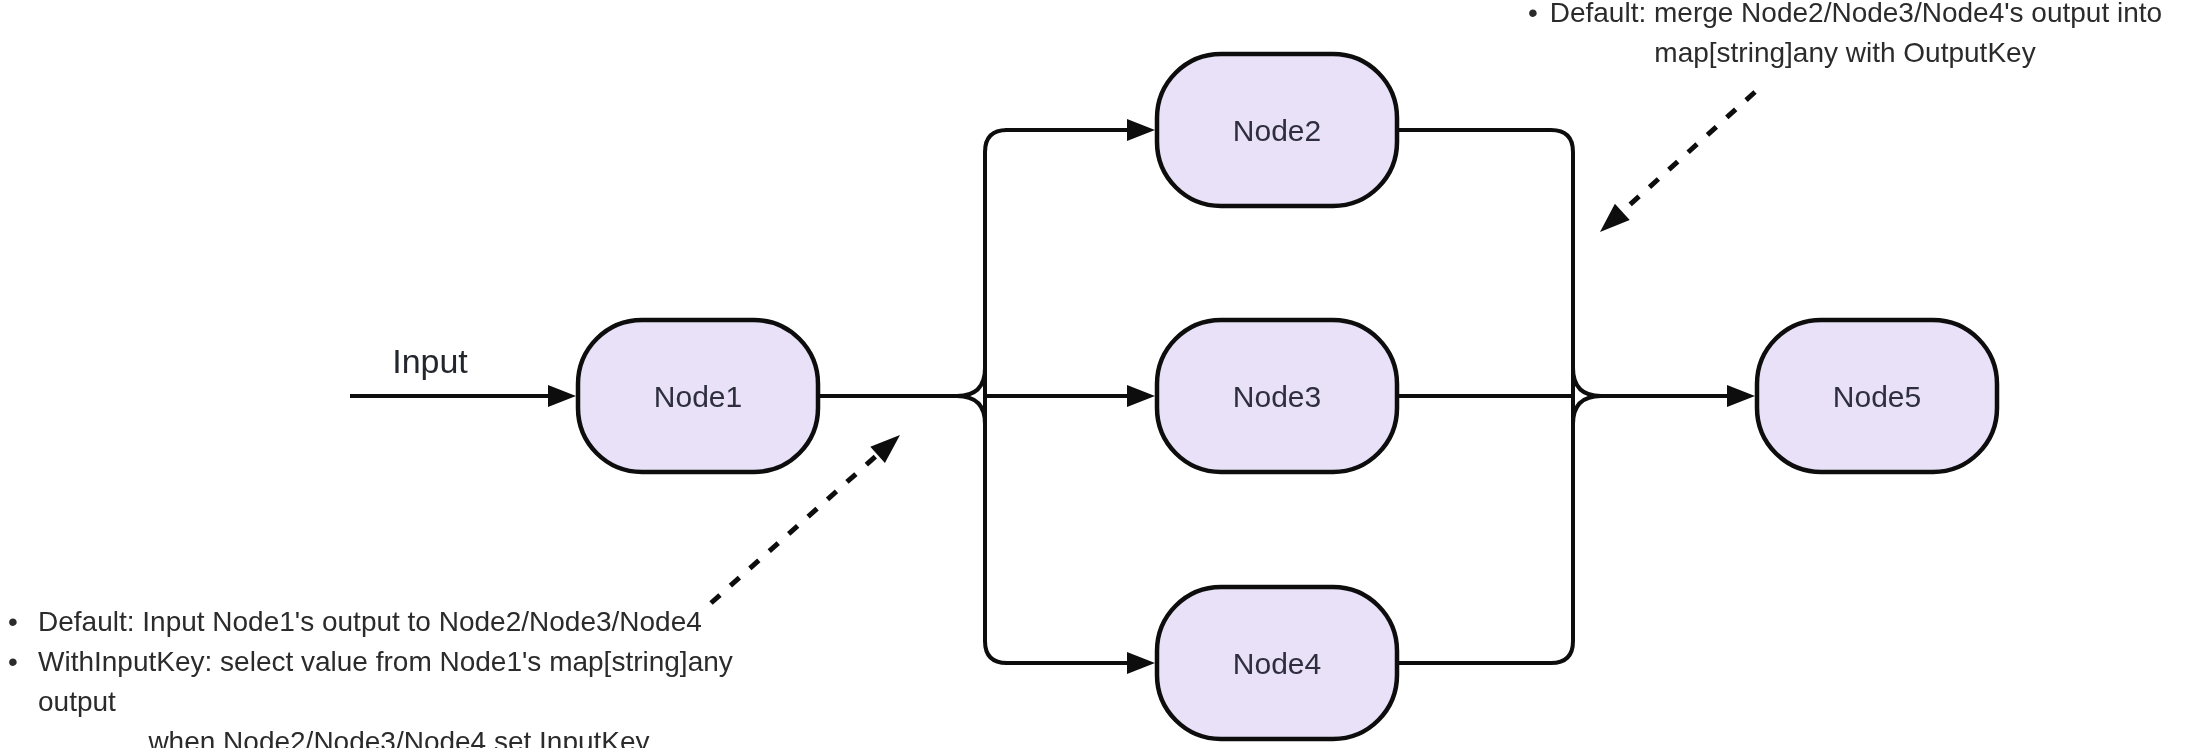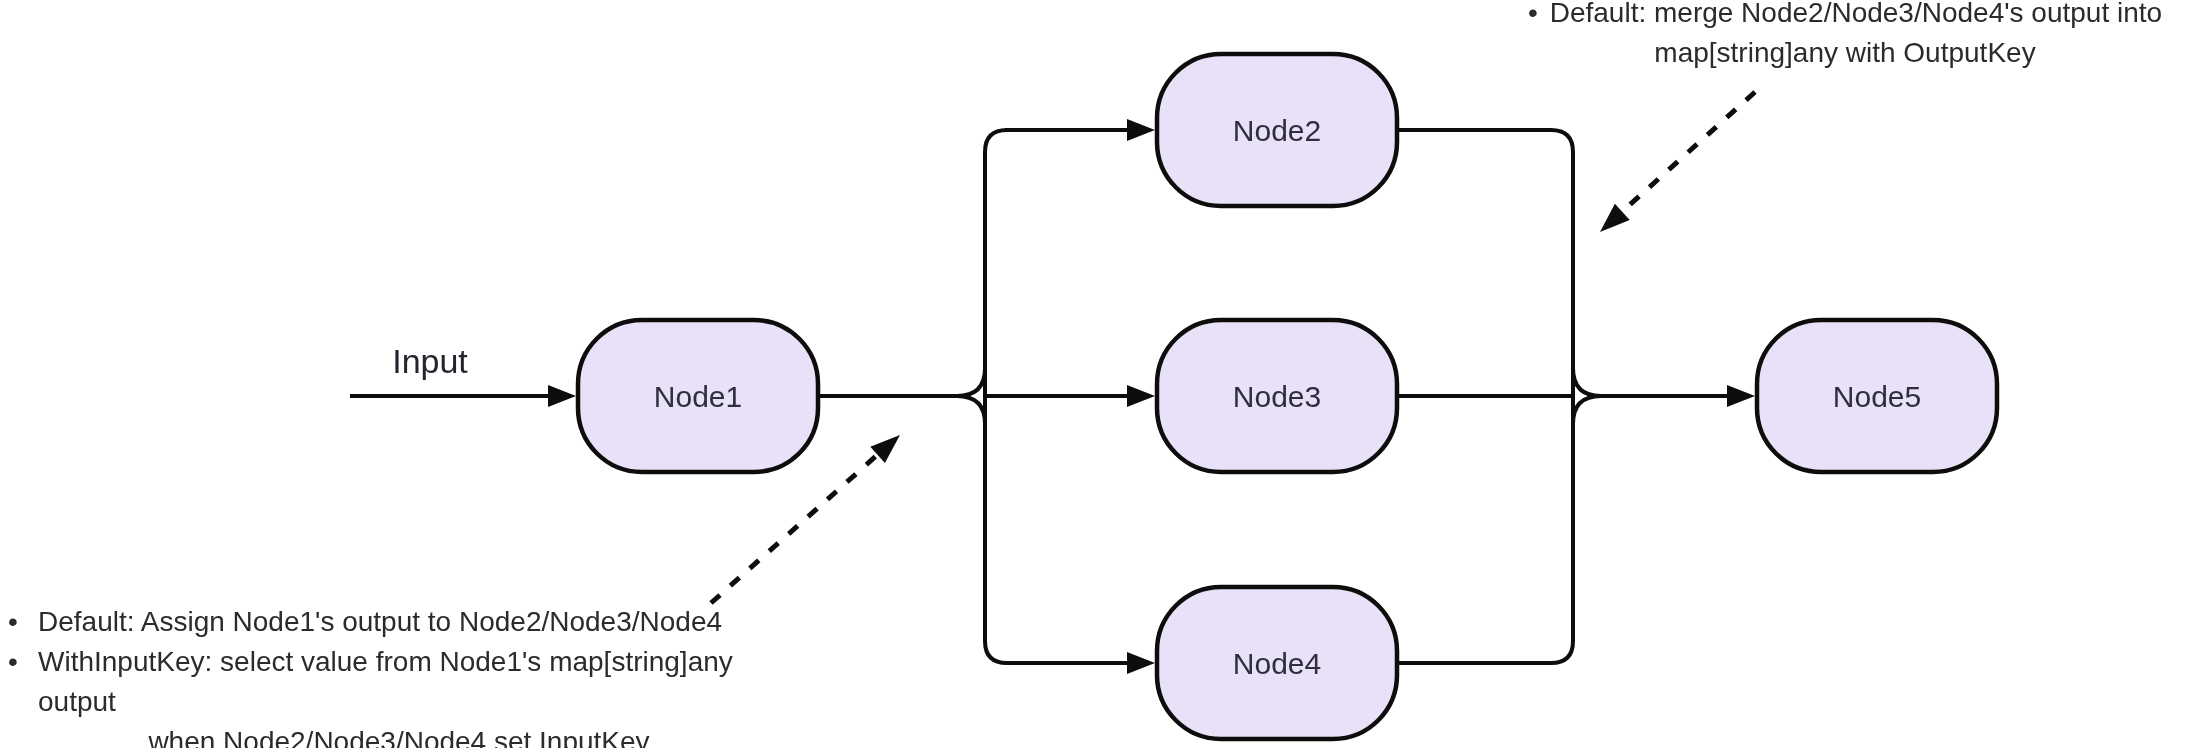--- a/index.html
+++ b/index.html
@@ -102,21 +102,21 @@
   <div class="annotation merge-note" style="color: rgb(43, 43, 43);">
     <div>
       <span class="bullet-inline">•</span><span>Default: merge Node2/Node3/Node4's output into</span>
     </div>
     <div>map[string]any with OutputKey</div>
   </div>
 
   <div class="annotation assign-note" style="color: rgb(43, 43, 43);">
     <div class="bullet-row">
       <span class="bullet">•</span>
-      <span>Default: Assign Node1's output to Node2/Node3/Node4</span>
+      <span>Default: Input Node1's output to Node2/Node3/Node4</span>
     </div>
     <div class="bullet-row">
       <span class="bullet">•</span>
       <span>WithInputKey: select value from Node1's map[string]any output</span>
     </div>
     <div class="continuation-line">when Node2/Node3/Node4 set InputKey</div>
   </div>
 
 </div>
 

